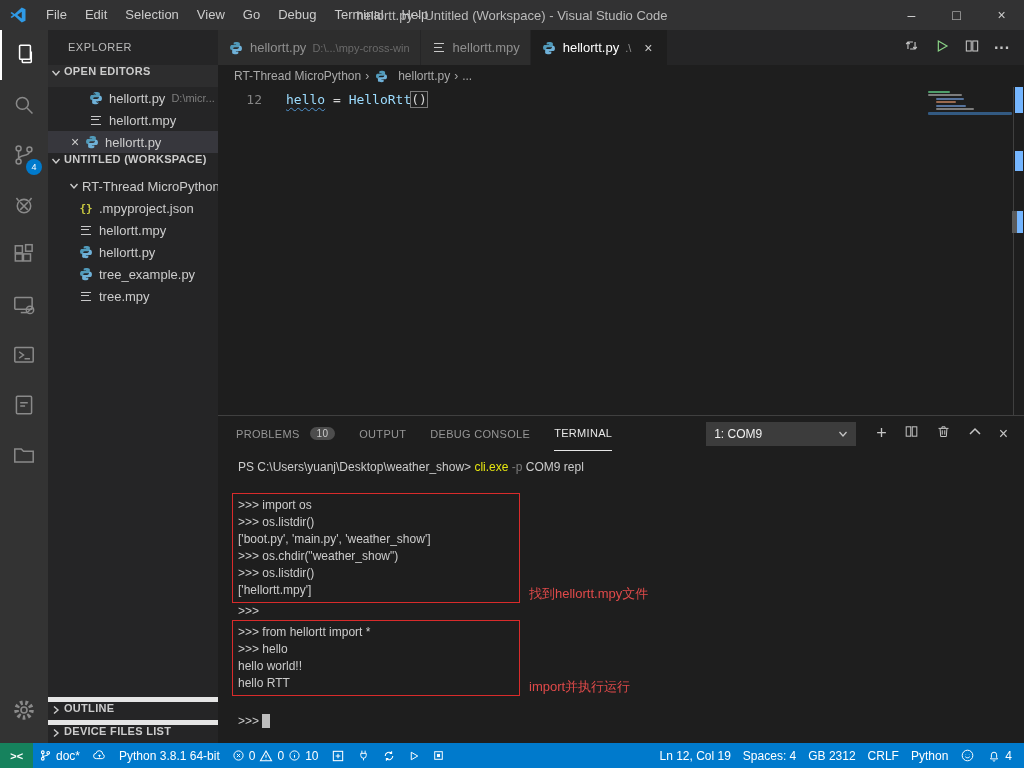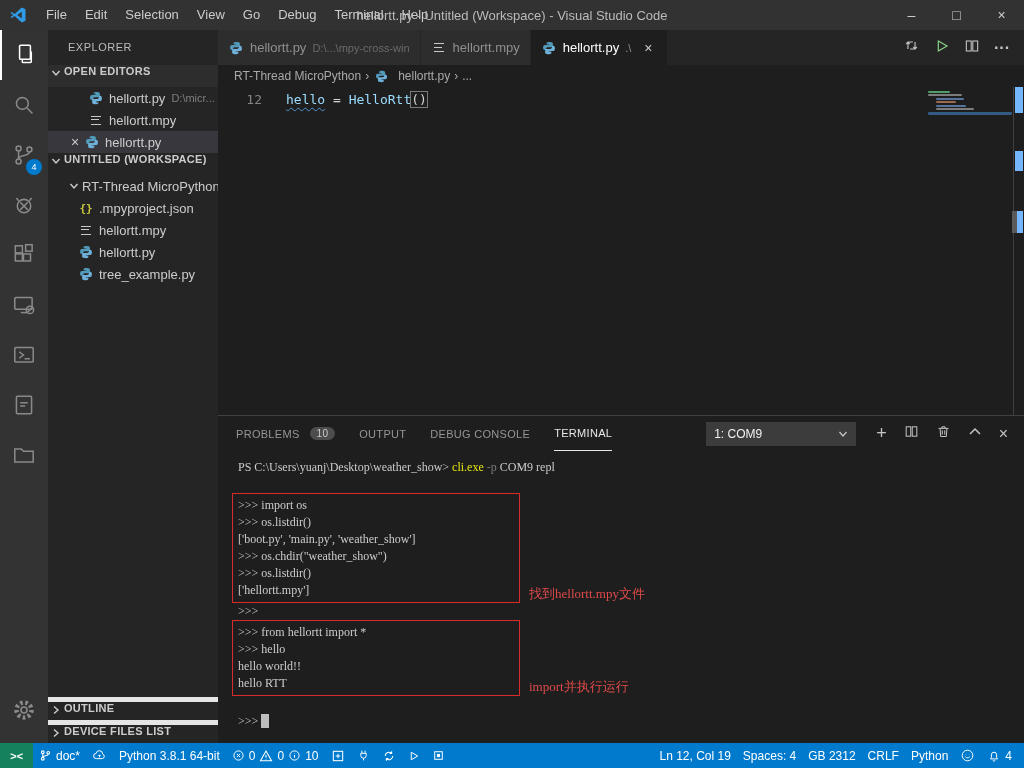--- a/index.html
+++ b/index.html
@@ -84,21 +84,21 @@
   #panel { height:328px; border-top:1px solid rgba(128,128,128,.35); display:flex; flex-direction:column; }
   #panel-tabs { height:35px; display:flex; align-items:center; padding-left:18px; }
   .panel-tab { font-size:11px; letter-spacing:.3px; color:#969696; margin-right:24px; height:35px;
                display:flex; align-items:center; gap:10px; }
   .panel-tab.active { color:#e7e7e7; border-bottom:1px solid #e7e7e7; }
   .badge { background:#4d4d4d; color:#cccccc; border-radius:9px; padding:1px 7px; font-size:10px; }
   #terminal-select { margin-left:auto; width:150px; height:24px; background:#3c3c3c; color:#f0f0f0;
                      font-size:12px; display:flex; align-items:center; padding:0 8px; }
   #terminal-select svg { margin-left:auto; }
   #panel-actions { display:flex; align-items:center; gap:17px; padding:0 16px 0 20px; color:#c5c5c5; }
-  #terminal-body { flex:1; padding:8px 0 0 20px; font-family:Liberation Serif, serif;
+  #terminal-body { flex:1; padding:8px 0 0 20px; font-family:Liberation Sans, sans-serif;
                    font-size:12px; color:#cccccc; line-height:17px; position:relative; }
   .t-line { white-space:pre; }
   .tok-yellow { color:#e5e510; }
   .tok-dim { color:#7b7b7b; }
   .red-box { border:1px solid #d92b2b; width:288px; padding:3px 0 3px 5px; position:relative;
              margin-left:-6px; }
   .red-note { position:absolute; left:296px; bottom:0; color:#e04a4a; white-space:nowrap; font-size:13px;margin-top:9px; }
   .cursor-block { display:inline-block; width:8px; height:14px; background:#bdbdbd; vertical-align:text-bottom; }
 
   
@@ -280,20 +280,26 @@
     <span>hellortt.py</span>
   </div>
   <div class="tree-row" style="padding-left:30px">
     <span class="file-ico">
       <svg width="14" height="14" viewBox="0 0 16 16">
         <path fill="#519aba" d="M7.8 1C5.2 1 5.3 2.2 5.3 2.2v1.9h2.8v.5H3.6S1.2 4.4 1.2 7.5s2.1 3 2.1 3h1.3V9.1s-.1-2.1 2.1-2.1h3.7s2 .1 2-2V2.7S12.8 1 7.8 1z"></path>
         <path fill="#6fb1d8" d="M8.2 15c2.6 0 2.5-1.2 2.5-1.2v-1.9H7.9v-.5h4.5s2.4.2 2.4-2.9-2.1-3-2.1-3h-1.3v1.4s.1 2.1-2.1 2.1H5.6s-2-.1-2 2v2.3S3.2 15 8.2 15z"></path>
       </svg>
     </span>
     <span>tree_example.py</span>
+  </div>
+  <div class="tree-row" style="padding-left:30px">
+    <span class="file-ico">
+        <span class="mpy-ico"></span>
+      </span>
+    <span>tree.mpy</span>
   </div>
 
   <div id="sidebar-bottom">
     <div class="section-header">
       <span class="chev">
         <svg width="10" height="10" viewBox="0 0 10 10" fill="none" stroke="#cccccc" stroke-width="1.4">
             <path d="M3 1.5l4 3.5-4 3.5"></path>
           </svg>
       </span>
       <span>OUTLINE</span>

